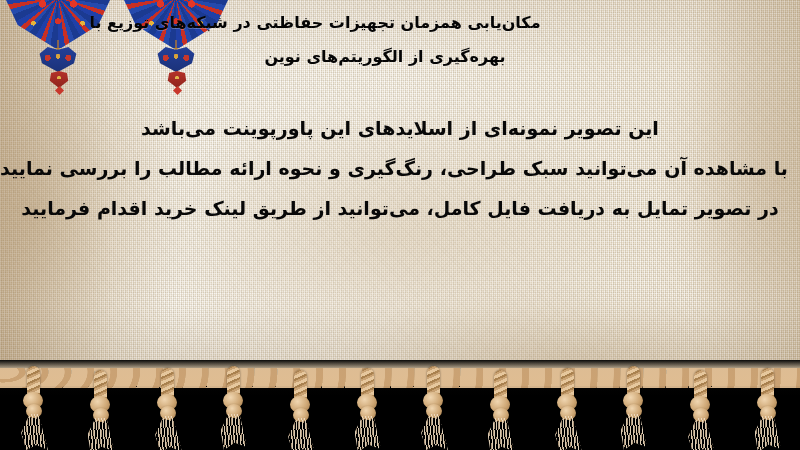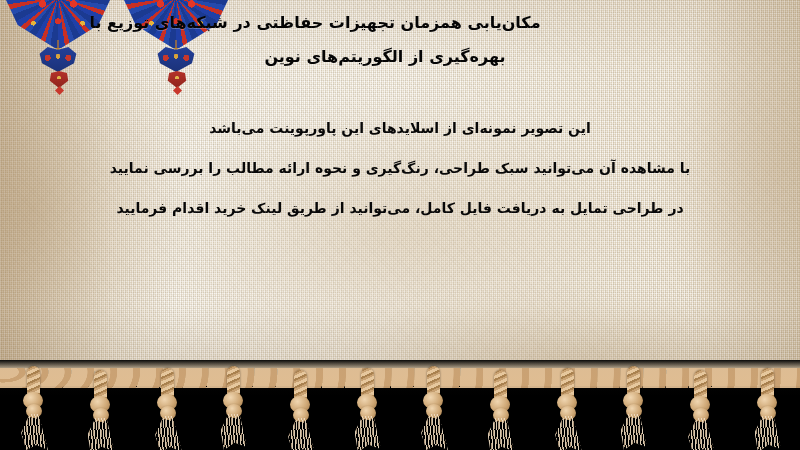--- a/index.html
+++ b/index.html
@@ -111,21 +111,21 @@
     text-shadow:0 1px 0 rgba(255,255,255,.25);
   }
   .title .tl{display:block;}
   .title .tl.l1{padding-left:26px;padding-right:196px;}
   .title .tl.l2{padding-left:30px;padding-right:60px;text-align:center;}
 
   .body{
     position:absolute;top:108px;right:0;width:800px;
     padding:0 12px;box-sizing:border-box;
     color:#080808;
-    font-size:14px;line-height:40px;font-weight:700;
+    font-size:19px;line-height:40px;font-weight:700;
   }
   .body .bl{display:block;white-space:nowrap;}
   .body .bl.b1{margin-right:0;}
 
   
   .black-band{
     position:absolute;left:0;bottom:0;width:800px;height:90px;
     background:linear-gradient(180deg,#0a0908 0%,#000 40%,#000 100%);
   }
   .fringe-base{
@@ -195,21 +195,21 @@
   </div>
 
   <div class="textwrap">
     <div class="title">
       <span class="tl l1">مکان‌یابی همزمان تجهیزات حفاظتی در شبکه‌های توزیع با</span>
       <span class="tl l2">بهره‌گیری از الگوریتم‌های نوین</span>
     </div>
     <div class="body">
       <span class="bl b1">این تصویر نمونه‌ای از اسلایدهای این پاورپوینت می‌باشد</span>
       <span class="bl b2">با مشاهده آن می‌توانید سبک طراحی، رنگ‌گیری و نحوه ارائه مطالب را بررسی نمایید</span>
-      <span class="bl b3">در طراحی تمایل به دریافت فایل کامل، می‌توانید از طریق لینک خرید اقدام فرمایید</span>
+      <span class="bl b3">در تصویر تمایل به دریافت فایل کامل، می‌توانید از طریق لینک خرید اقدام فرمایید</span>
     </div>
   </div>
 
   <div class="black-band"></div>
   <div class="fringe-base"></div>
   <div class="fringe-edge"></div>
   <div class="knots" id="knots">
       <div class="knot" style="left: 16px; top: 0px;">
         <div class="cord"></div>
         <div class="bead"></div>

